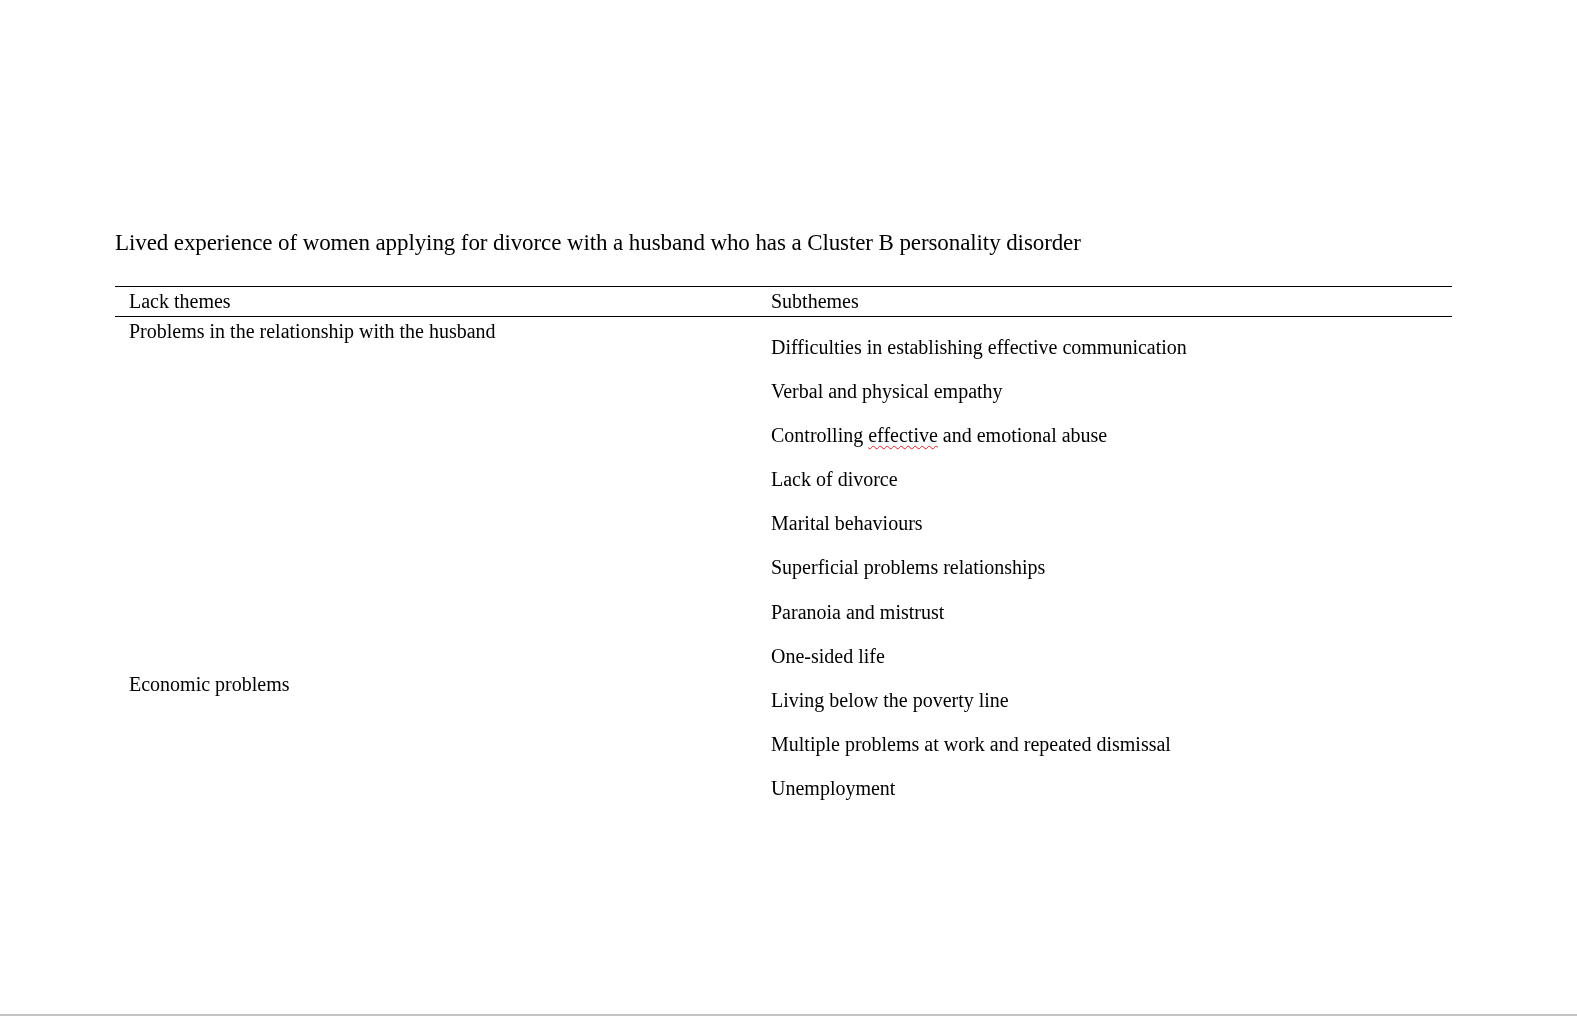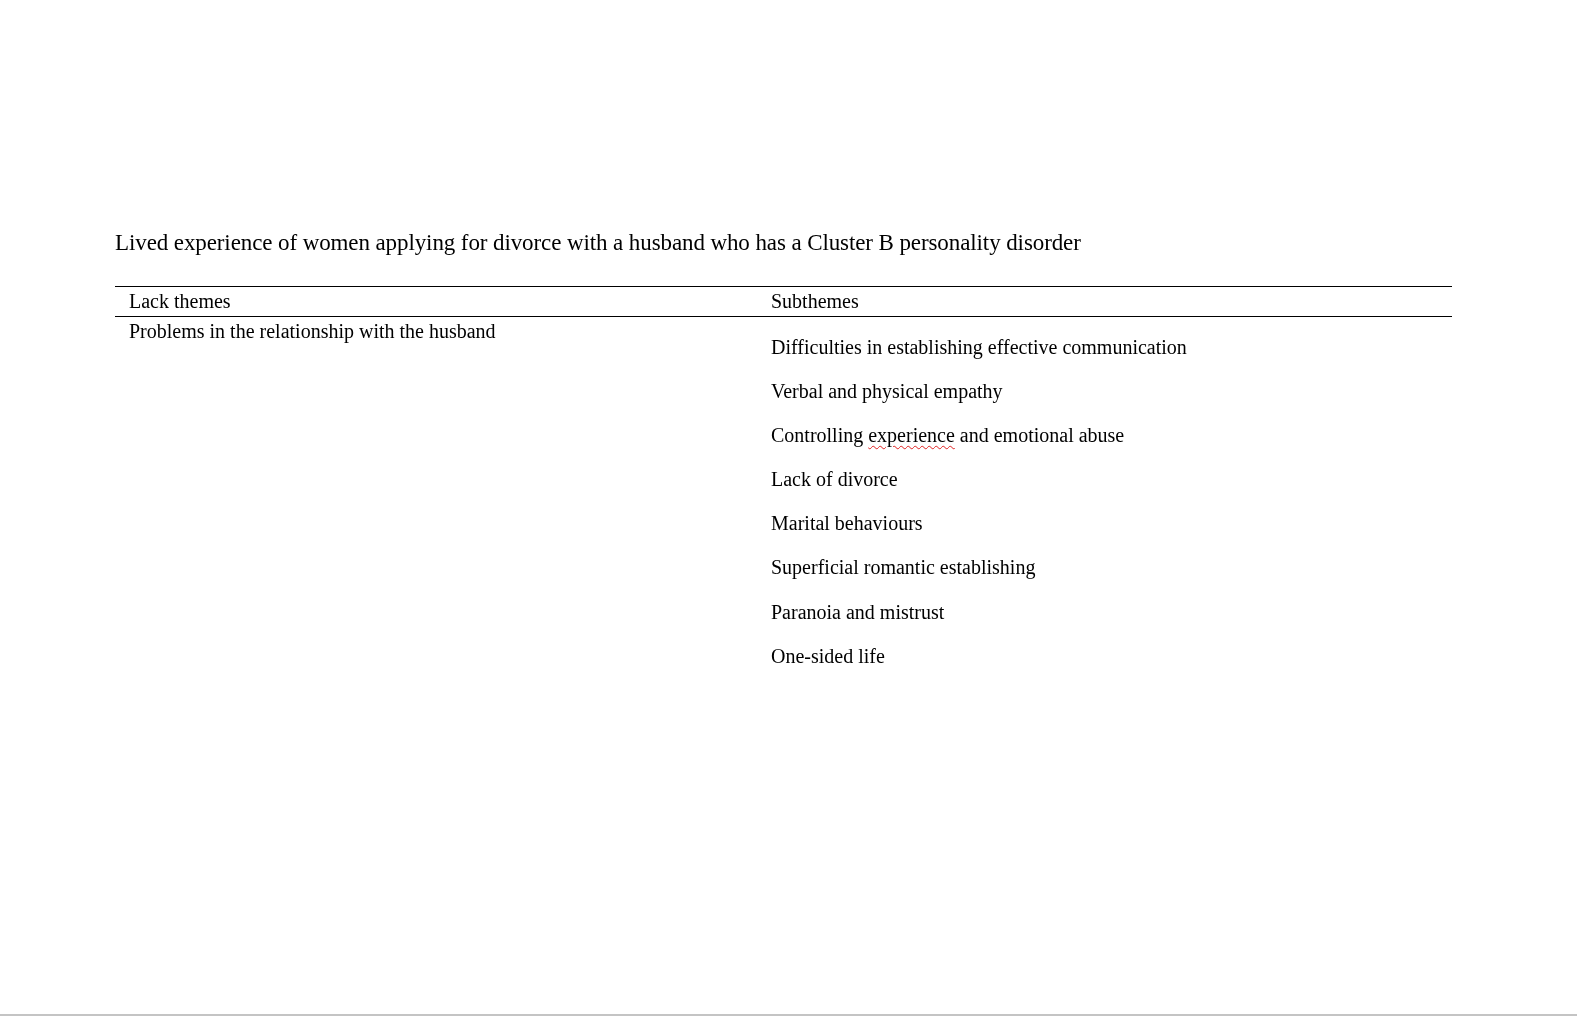--- a/index.html
+++ b/index.html
@@ -27,24 +27,32 @@
       <td class="col1">Lack themes</td>
       <td>Subthemes</td>
     </tr>
   </thead>
   <tbody id="tbody">
       <tr>
         <td class="col1">Problems in the relationship with the husband</td>
         <td>
           <span class="sub">Difficulties in establishing effective communication</span>
           <span class="sub">Verbal and physical empathy</span>
-          <span class="sub">Controlling <span class="spell">experience</span> and emotional abuse</span>
+          <span class="sub">Controlling <span class="spell">effective</span> and emotional abuse</span>
           <span class="sub">Lack of divorce</span>
           <span class="sub">Marital behaviours</span>
-          <span class="sub">Superficial romantic establishing</span>
+          <span class="sub">Superficial problems relationships</span>
           <span class="sub">Paranoia and mistrust</span>
           <span class="sub">One-sided life</span>
+        </td>
+      </tr>
+      <tr>
+        <td class="col1">Economic problems</td>
+        <td>
+          <span class="sub">Living below the poverty line</span>
+          <span class="sub">Multiple problems at work and repeated dismissal</span>
+          <span class="sub">Unemployment</span>
         </td>
       </tr>
     </tbody>
 </table>
 
 <div class="bottom-bar"></div>
 
 </body></html>

